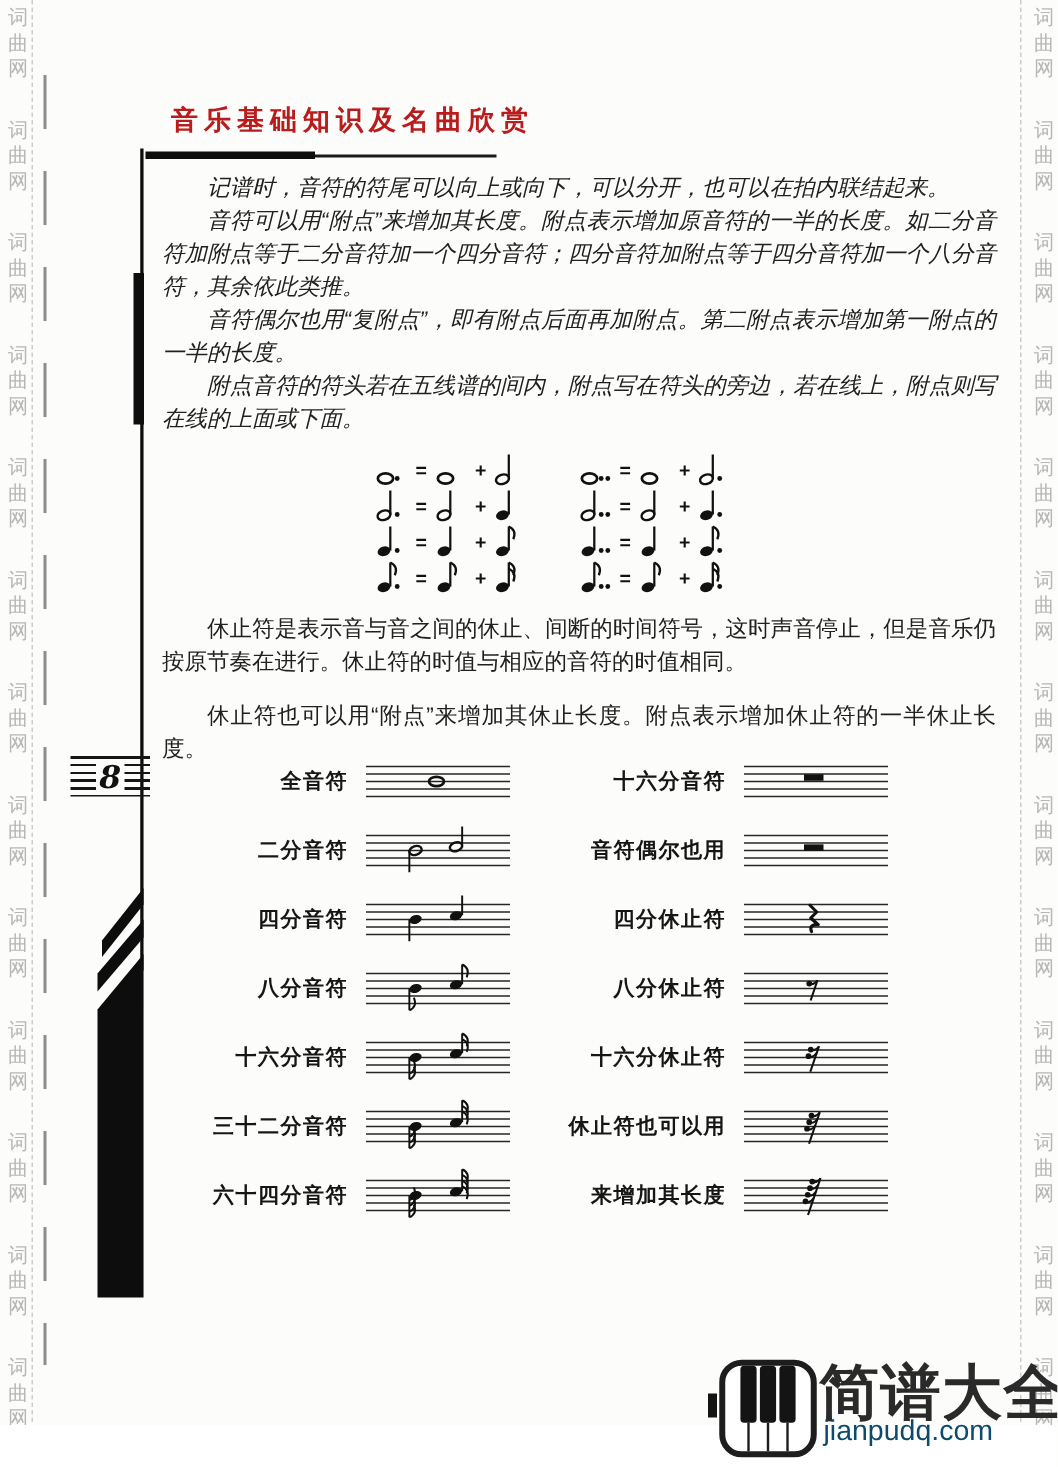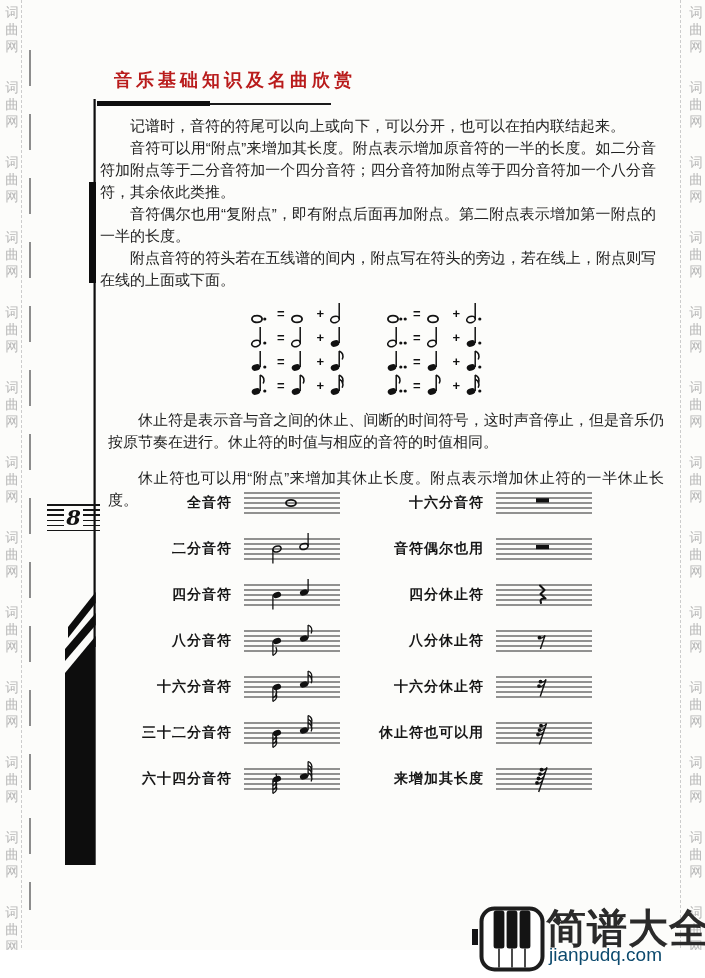--- a/index.html
+++ b/index.html
@@ -28,34 +28,34 @@
     background:#fcfcfa;padding:0 2px;line-height:1;color:#111;}
 
   
   .title{position:absolute;left:114px;top:68px;font-family:"DejaVu Serif",serif;font-weight:700;
     font-size:18px;letter-spacing:4px;color:#b91c1c;white-space:nowrap;}
   .rule-thick{position:absolute;left:97px;top:101px;width:113px;height:5px;background:#0e0e0e;}
   .rule-thin{position:absolute;left:210px;top:102.5px;width:121px;height:2px;background:#1a1a1a;}
 
   
   .paras{position:absolute;width:556px;text-align:justify;font-size:15px;line-height:22px;color:#212121;}
-  #para-notes{left:100px;top:115px;}
+  #para-notes{left:108px;top:115px;font-style:italic;}
   #para-rests{left:108px;top:409px;}
   .paras p{margin:0;text-indent:2em;}
   #para-rests p + p{margin-top:14px;}
 
   
   #equations{position:absolute;left:248px;top:301px;display:flex;gap:18px;}
   .eq-col{display:flex;flex-direction:column;width:118px;}
   .eq-row{display:flex;align-items:center;height:24px;gap:2px;}
   .eq-op{font-size:13px;font-weight:700;color:#111;padding:0 1px;}
   .eq-glyph{display:block;}
 
   
-  .nt-table{position:absolute;top:480px;display:flex;flex-direction:column;}
+  .nt-table{position:absolute;top:498px;display:flex;flex-direction:column;}
   #notes-col{left:104px;} #rests-col{left:356px;}
   .nt-row{display:flex;align-items:center;height:46px;}
   .nt-label{width:128px;text-align:right;font-size:14px;font-weight:700;color:#161616;
     margin-right:9px;letter-spacing:1px;white-space:nowrap;}
 
   
   .artifact{position:absolute;left:472px;top:929px;width:6px;height:16px;background:#141414;}
   .logo-icon{position:absolute;left:479px;top:906px;}
   .logo-name{position:absolute;left:546px;top:901px;font-size:40px;font-weight:700;color:#2a2a2a;
     letter-spacing:1px;white-space:nowrap;}

